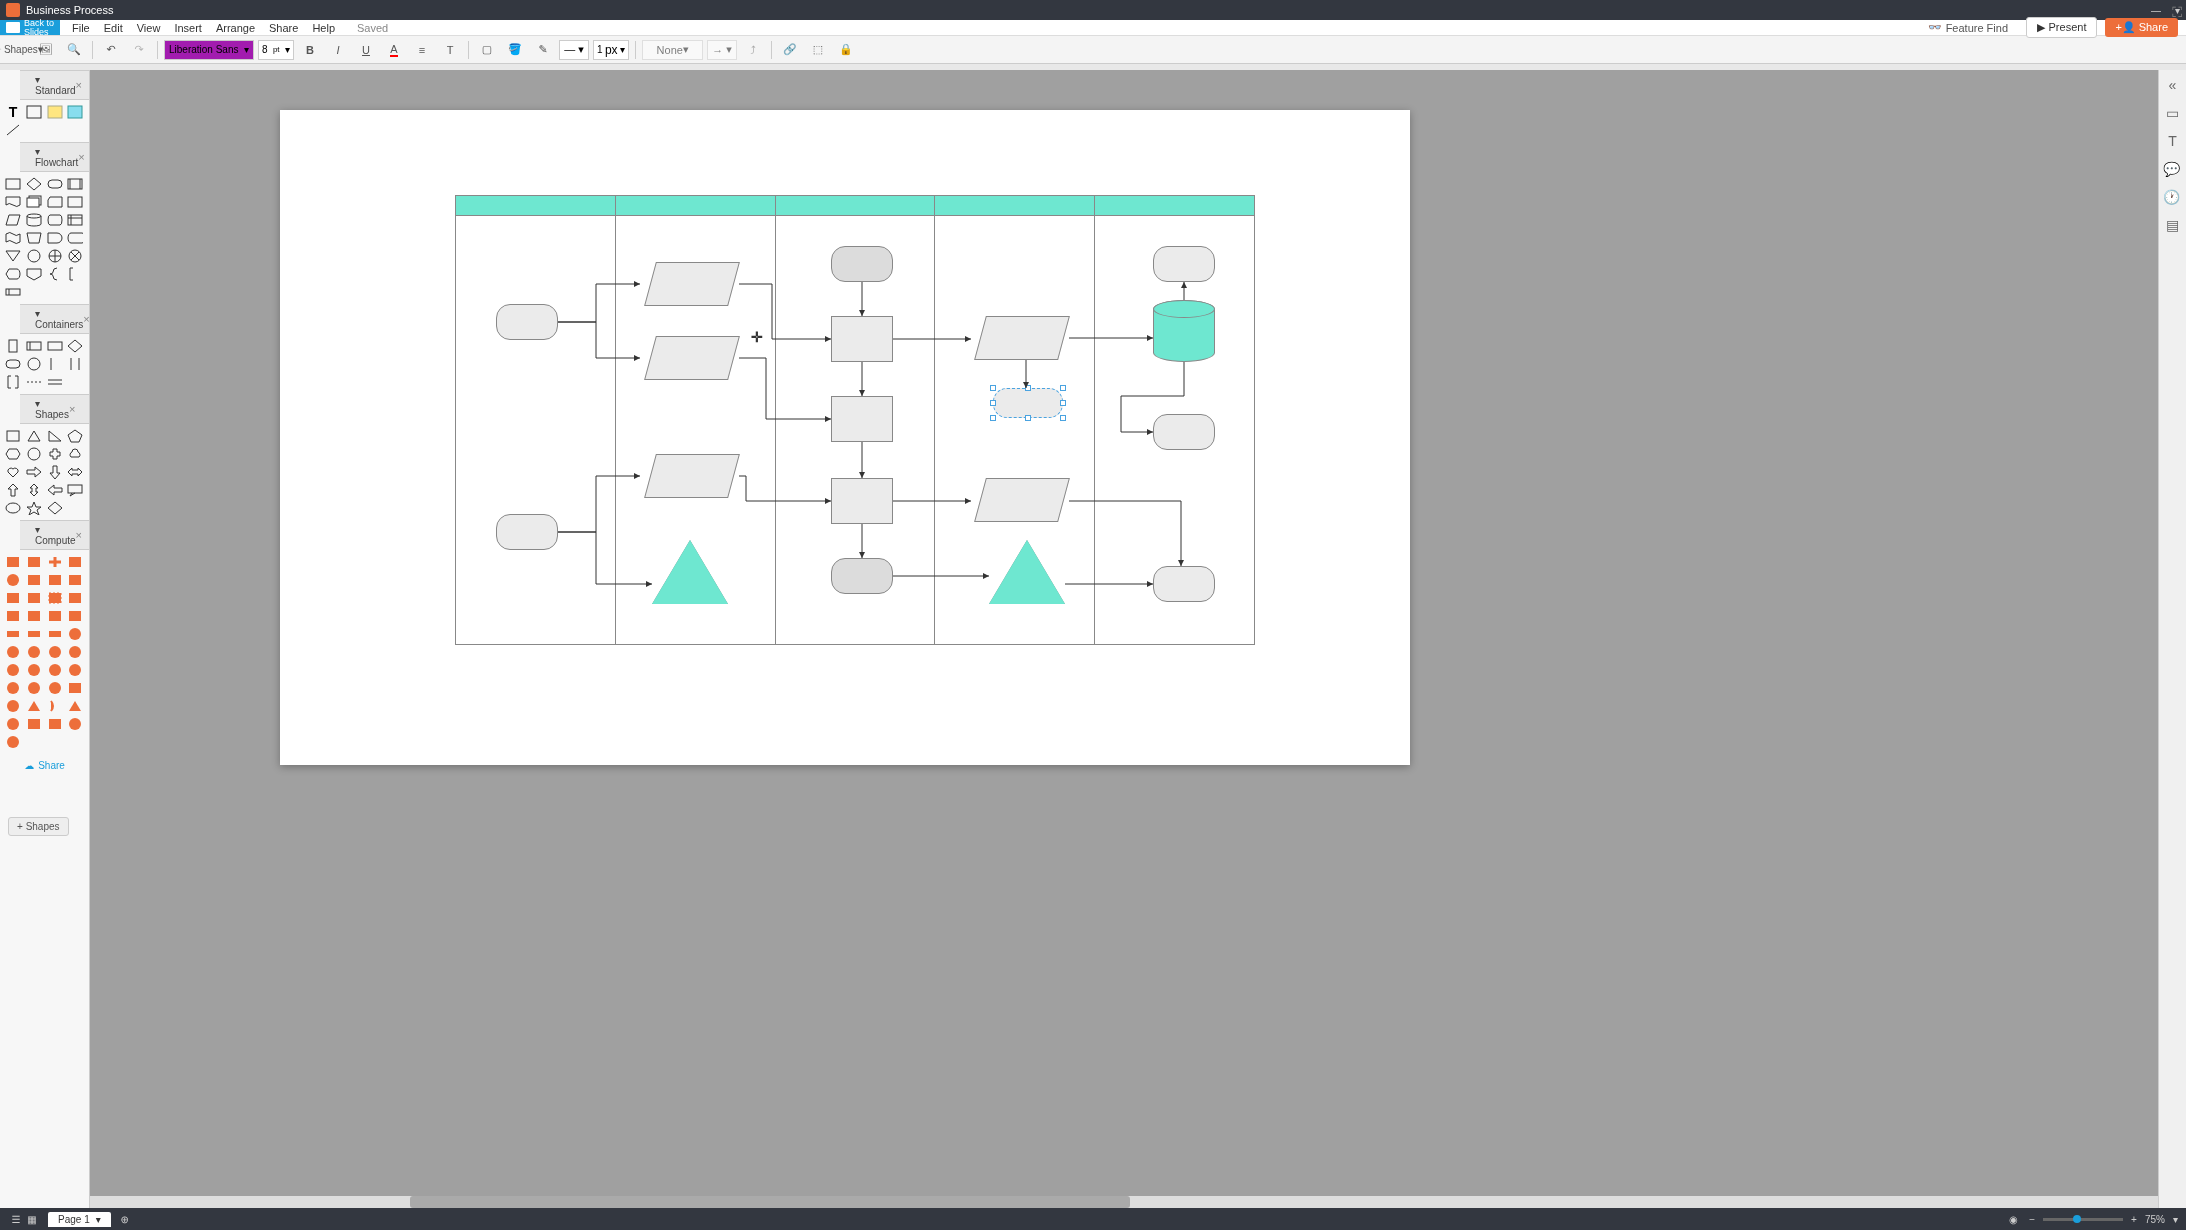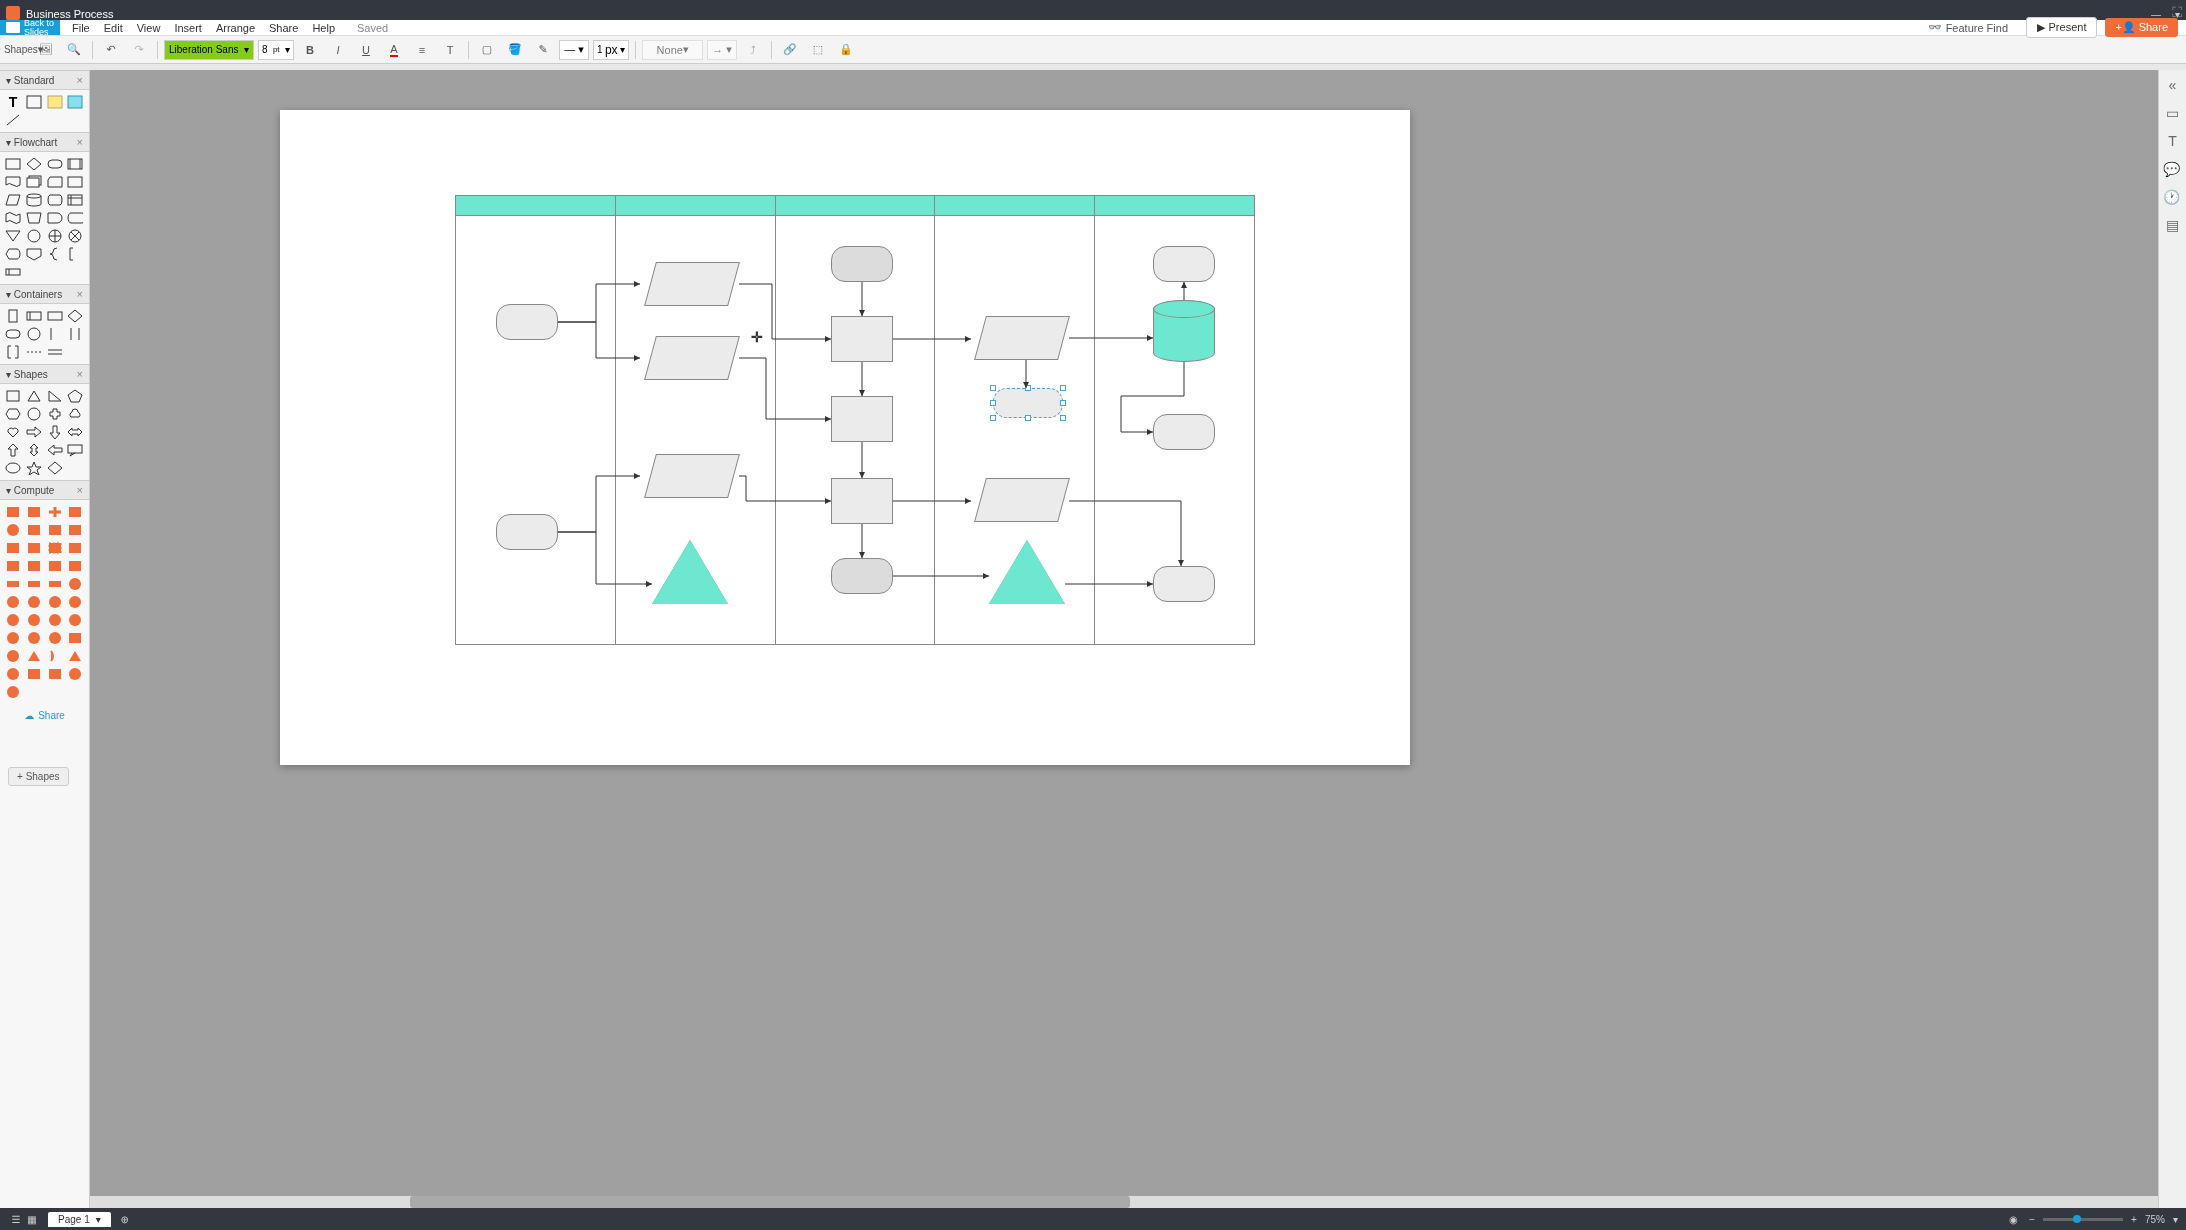--- a/index.html
+++ b/index.html
@@ -1,49 +1,49 @@
 <!DOCTYPE html>
 <html><head>
 <meta charset="utf-8">
 <style>
 * { box-sizing: border-box; margin: 0; padding: 0; font-family: Arial, sans-serif; }
 html, body { width: 100%; height: 100%; overflow: hidden; background: #e8e8e8; }
 
 
-.titlebar { height: 20px; background: #333740; color: #fff; display: flex; align-items: flex-end; padding: 0 6px; font-size: 11px; }
+.titlebar { height: 20px; background: #333740; color: #fff; display: flex; align-items: center; padding: 8px 6px; font-size: 11px; }
 .titlebar .doc-icon { width: 14px; height: 14px; background: #ed6e3a; border-radius: 2px; margin-right: 6px; }
 .titlebar .win-controls { margin-left: auto; display: flex; gap: 14px; font-size: 10px; color: #ccc; }
 
 
 .menubar { height: 16px; background: #fff; display: flex; align-items: center; font-size: 11px; color: #333; border-bottom: 1px solid #ddd; }
 .back-to-slides { background: #1a9edb; color: #fff; height: 100%; display: flex; align-items: center; padding: 0 6px; font-size: 9px; line-height: 1; cursor: pointer; }
 .back-to-slides .slide-icon { width: 14px; height: 11px; background: #fff; margin-right: 4px; border-radius: 1px; }
 .menubar .menus { display: flex; gap: 14px; margin-left: 12px; }
 .menubar .menus span { cursor: pointer; }
 .menubar .saved { color: #888; margin-left: 8px; }
 .menubar .right { margin-left: auto; display: flex; align-items: center; gap: 8px; padding-right: 8px; }
 .btn { padding: 3px 10px; border-radius: 3px; font-size: 11px; cursor: pointer; border: none; }
 .btn-feature { background: transparent; color: #555; display: flex; align-items: center; gap: 4px; }
 .btn-present { background: #fff; border: 1px solid #ccc; color: #333; }
 .btn-share { background: #ed6e3a; color: #fff; }
 
 
 .toolbar { height: 28px; background: #f4f4f4; border-bottom: 1px solid #ccc; display: flex; align-items: center; padding: 0 6px; gap: 4px; font-size: 11px; }
 .tool-btn { width: 24px; height: 22px; display: flex; align-items: center; justify-content: center; cursor: pointer; border-radius: 2px; color: #555; }
 .tool-sep { width: 1px; height: 18px; background: #ccc; margin: 0 2px; }
-.font-select { height: 20px; width: 90px; font-size: 10px; border: 1px solid #ccc; background: #84cc16; padding: 0 4px; display: flex; align-items: center; justify-content: space-between; }
+.font-select { height: 20px; width: 90px; font-size: 10px; border: 1px solid #ccc; background: #a21caf; padding: 0 4px; display: flex; align-items: center; justify-content: space-between; }
 .size-select { height: 20px; width: 36px; font-size: 10px; border: 1px solid #ccc; background: #fff; padding: 0 3px; display: flex; align-items: center; justify-content: space-between; }
 .line-select { height: 20px; width: 30px; border: 1px solid #ccc; background: #fff; display: flex; align-items: center; justify-content: center; }
 
 
 .main { position: absolute; top: 70px; bottom: 22px; left: 0; right: 0; display: flex; }
 
 
 .left-panel { width: 90px; background: #f7f7f7; border-right: 1px solid #ccc; overflow-y: auto; font-size: 10px; }
-.panel-section-hdr { background: #e8e8e8; padding: 3px 6px; display: flex; align-items: center; justify-content: space-between; border-bottom: 1px solid #ccc; border-top: 1px solid #ccc; font-size: 10px; color: #444; cursor: pointer; }
+.panel-section-hdr { background: #e8e8e8; padding: 3px 15px; display: flex; align-items: center; justify-content: space-between; border-bottom: 1px solid #ccc; border-top: 1px solid #ccc; font-size: 10px; color: #444; cursor: pointer; margin-left: 20px; }
 .panel-section-hdr .close-x { color: #888; font-size: 11px; }
 .shape-grid { display: grid; grid-template-columns: repeat(4, 1fr); gap: 2px; padding: 4px; }
 .shape-cell { width: 18px; height: 16px; display: flex; align-items: center; justify-content: center; cursor: pointer; }
 .shape-cell svg { width: 16px; height: 14px; }
 .compute-grid .shape-cell svg rect, .compute-grid .shape-cell svg circle, .compute-grid .shape-cell svg path { fill: #ed6e3a; }
 .import-row { display: flex; align-items: center; justify-content: center; gap: 4px; padding: 6px; color: #1a9edb; font-size: 10px; cursor: pointer; }
 .shapes-btn-row { padding: 8px; }
 .shapes-add-btn { background: #eee; border: 1px solid #ccc; border-radius: 3px; padding: 3px 8px; font-size: 10px; color: #555; cursor: pointer; margin-top: 32px; }
 
 

